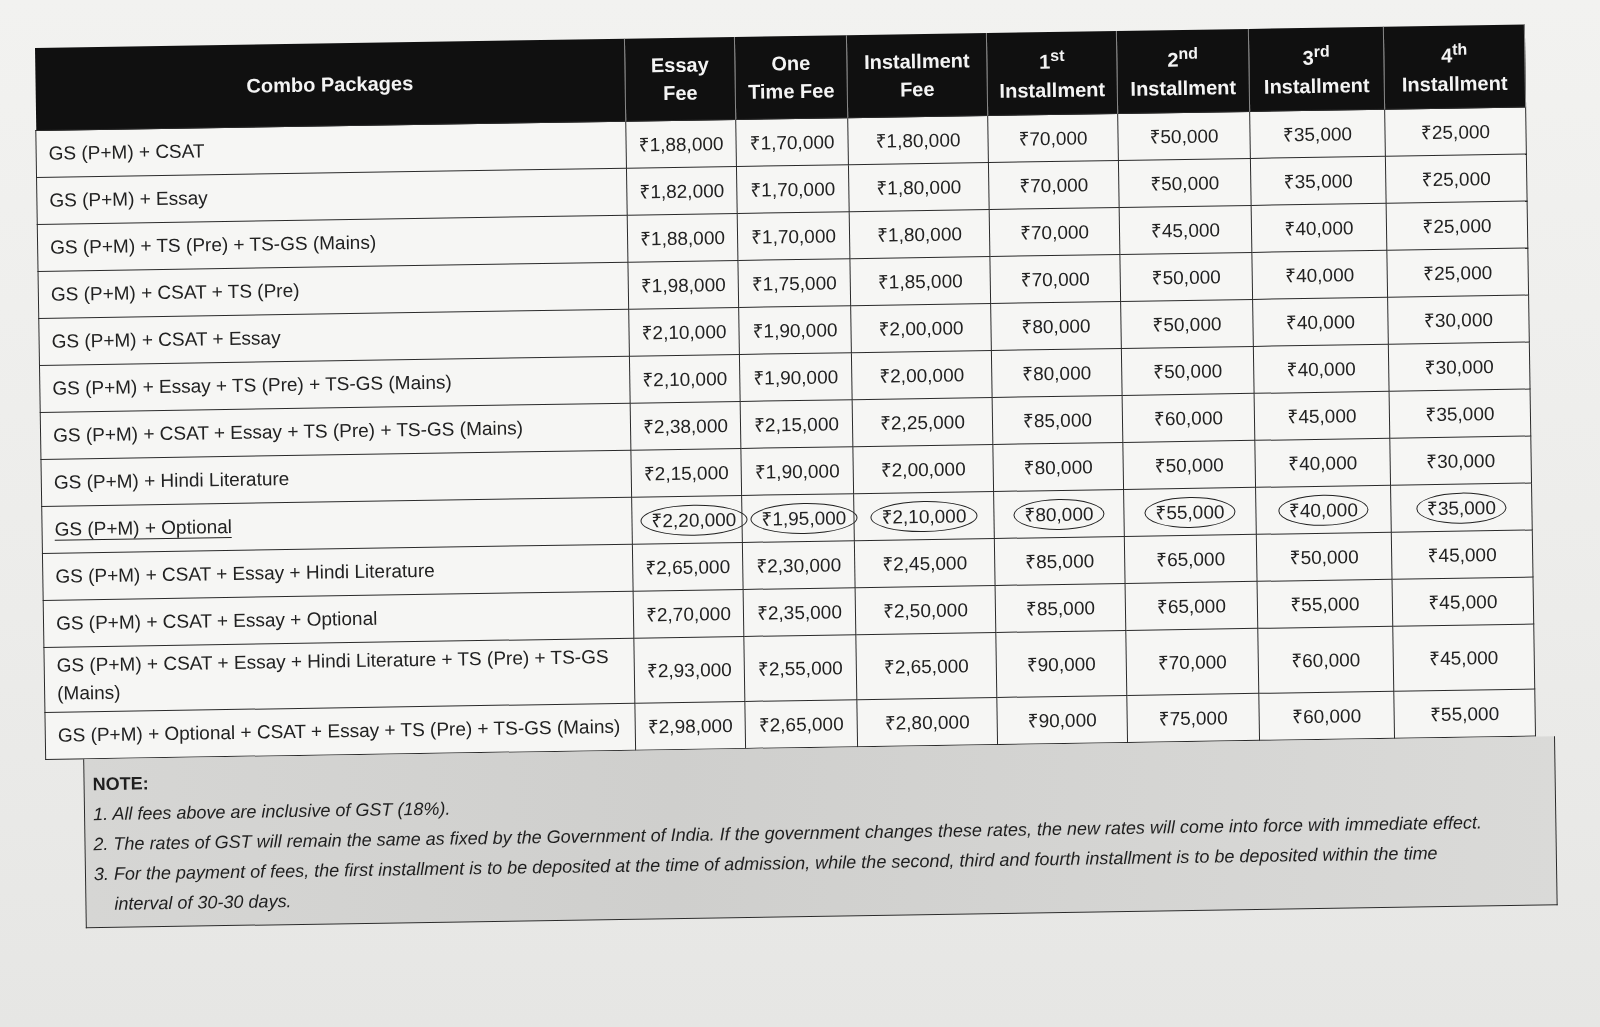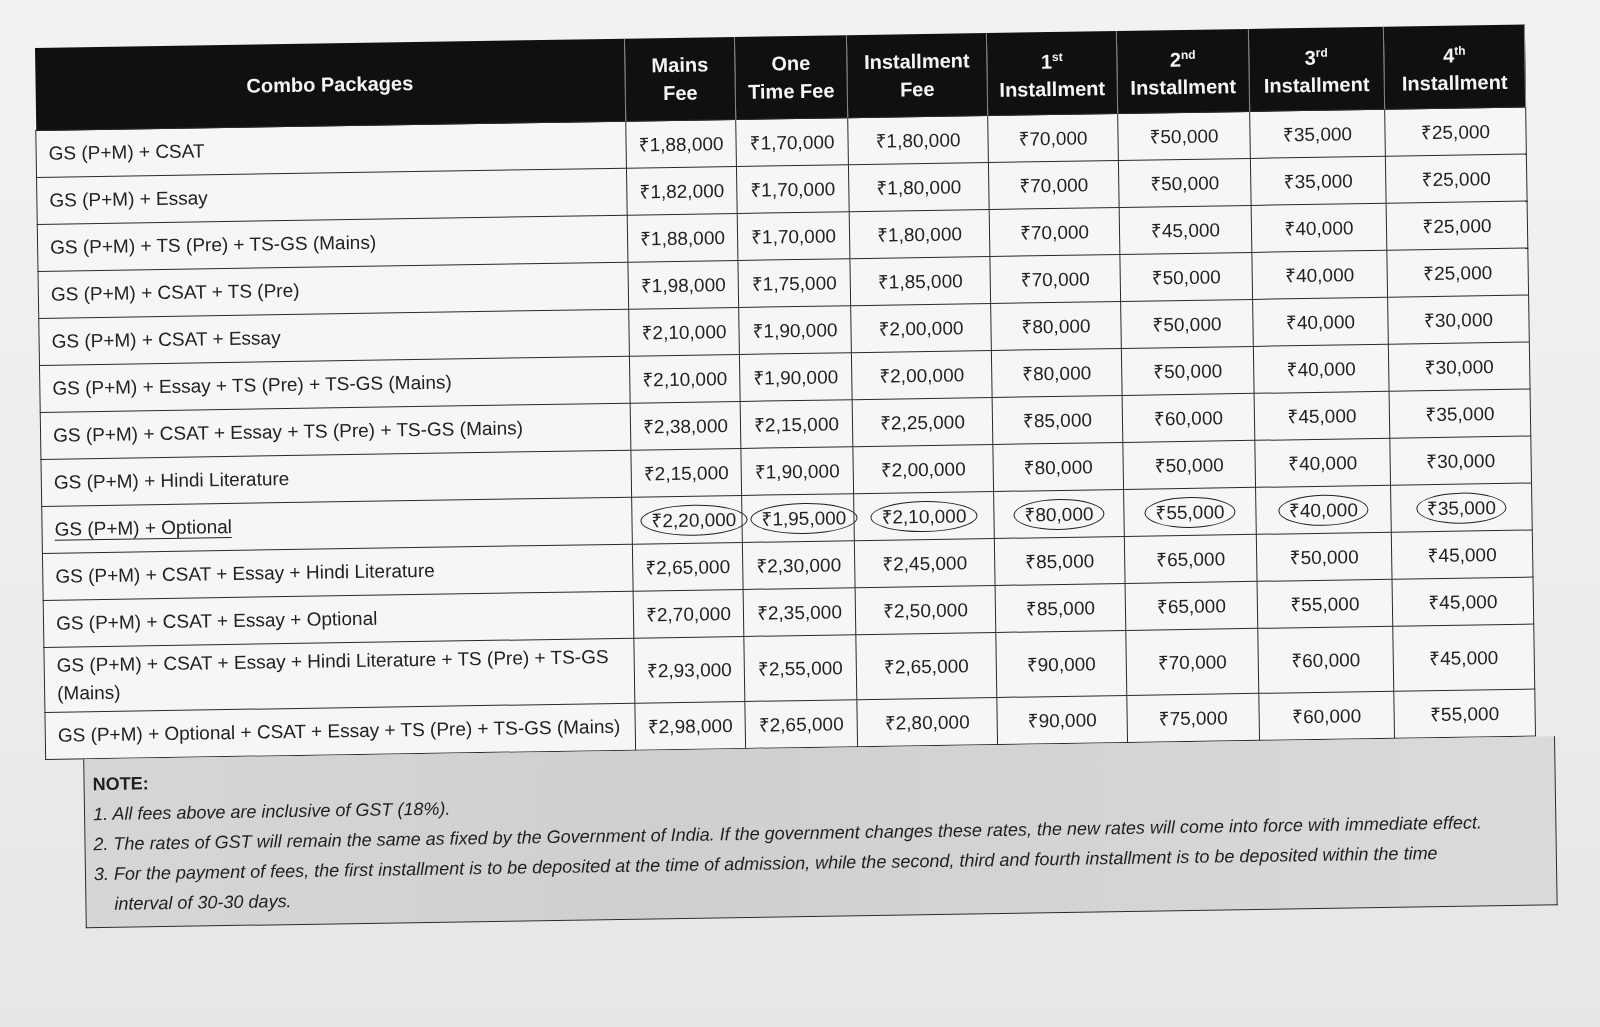--- a/index.html
+++ b/index.html
@@ -20,21 +20,21 @@
   table.fees {
     border-collapse: collapse; width: 1490px; table-layout: fixed;
     background: #f6f6f4;
   }
   table.fees th {
     background: #101010; color: #f4f4f4; font-weight: bold;
     font-size: 20px; line-height: 28px; text-align: center;
     border-right: 1.5px solid #888; height: 82px; padding: 0 4px;
   }
   table.fees th.pkg { text-align: center; }
-  table.fees th sup { font-size: 12px; }
+  table.fees th sup { font-size: 16px; }
   table.fees td {
     border: 1.5px solid #2a2a2a; font-size: 19px; height: 46px;
     padding: 0 8px; color: #222;
   }
   table.fees td.name { text-align: left; padding-left: 12px; line-height: 28px; }
   table.fees td.amt { text-align: center; white-space: nowrap; }
   table.fees tr.tall td { height: 64px; }
   tr.highlight td.amt span {
     border: 1.5px solid #222; border-radius: 50%; padding: 4px 10px;
   }
@@ -60,21 +60,21 @@
           <col style="width:112px">
           <col style="width:140px">
         <col style="width:130px">
           <col style="width:132px">
           <col style="width:135px">
           <col style="width:141px">
       </colgroup>
       <thead>
         <tr>
           <th class="pkg"><span>Combo Packages</span></th>
-          <th><span>Mains</span><br><span>Fee</span></th>
+          <th><span>Essay</span><br><span>Fee</span></th>
           <th><span>One</span><br><span>Time Fee</span></th>
           <th><span>Installment</span><br><span>Fee</span></th>
           <th><span>1</span><sup>st</sup><br><span>Installment</span></th>
           <th><span>2</span><sup>nd</sup><br><span>Installment</span></th>
           <th><span>3</span><sup>rd</sup><br><span>Installment</span></th>
           <th><span>4</span><sup>th</sup><br><span>Installment</span></th>
         </tr>
       </thead>
       <tbody id="rows">
           <tr>

